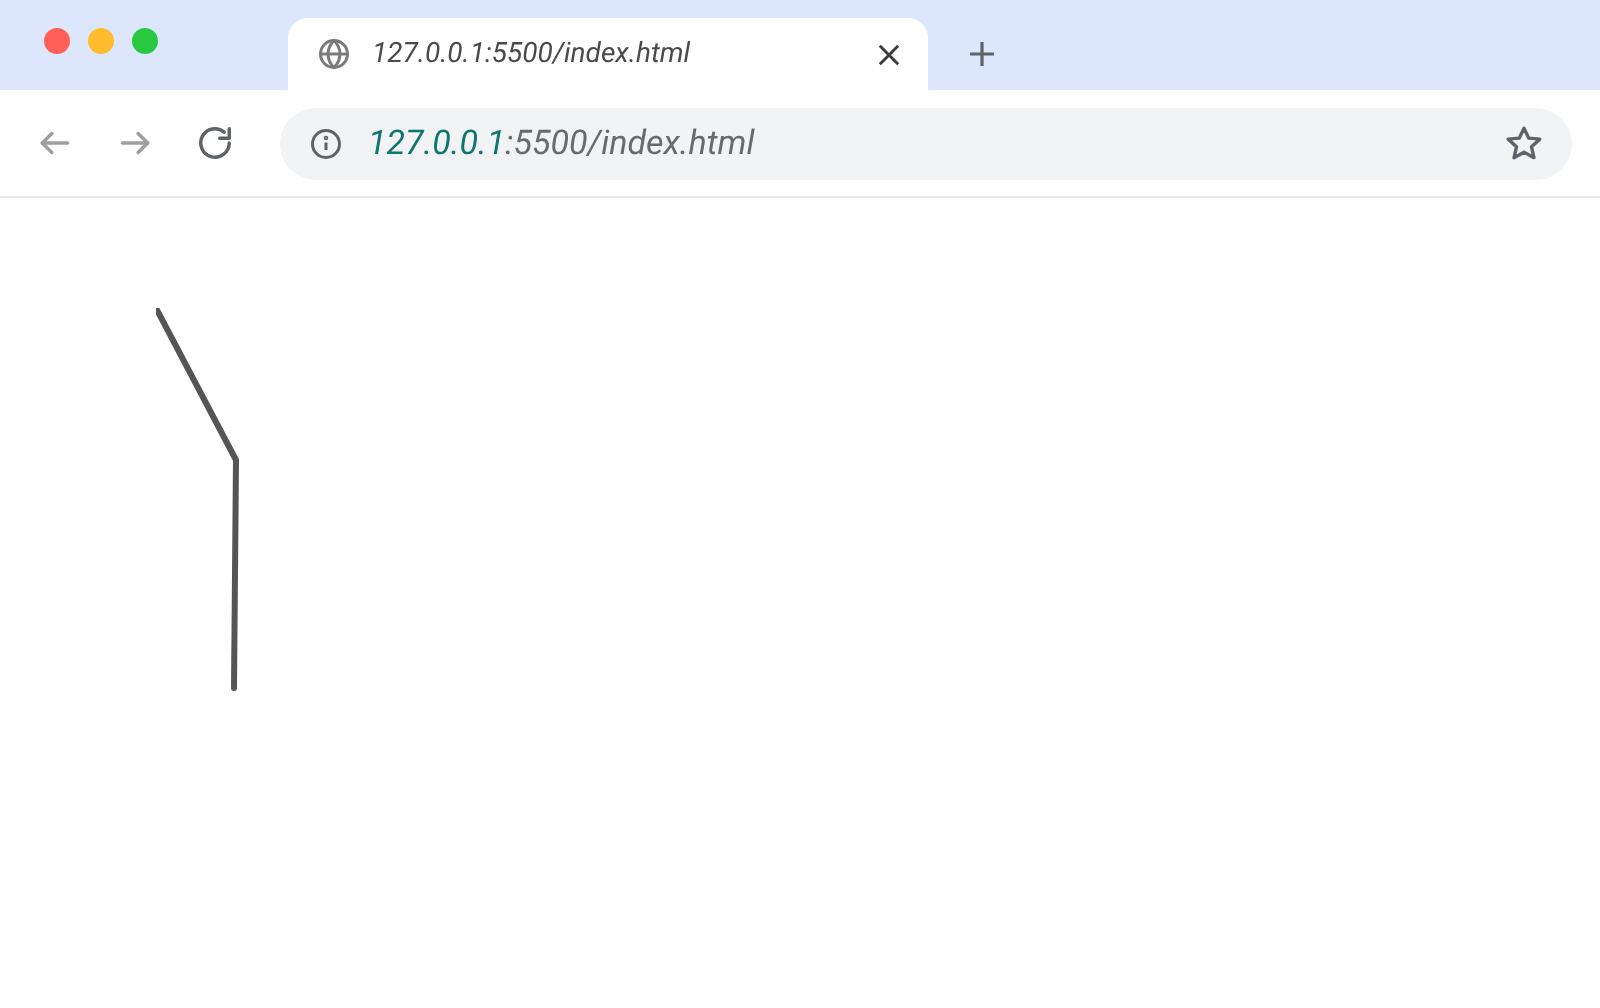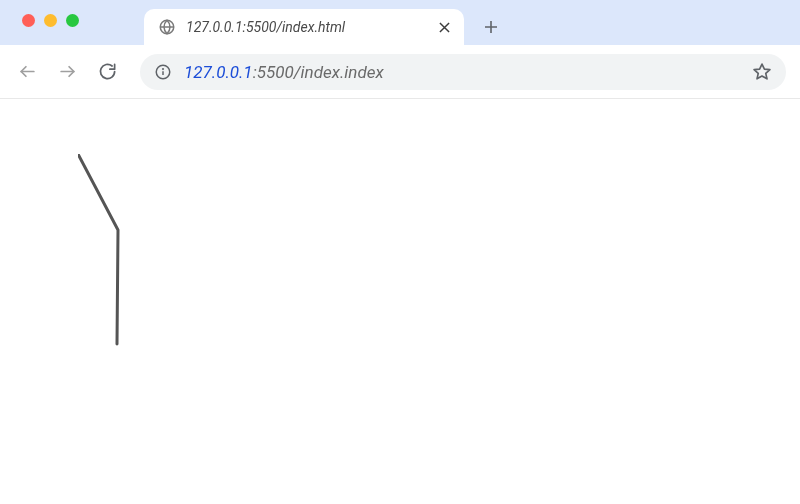--- a/index.html
+++ b/index.html
@@ -112,21 +112,21 @@
     }
     .site-info svg { width: 18px; height: 18px; }
     .url-text {
       font-size: 17px;
       color: #202124;
       flex: 1;
       outline: none;
       border: none;
       background: transparent;
     }
-    .url-host { color: #1d4ed8; }
+    .url-host { color: #0f766e; }
     .url-path { color: #6a6a6a; }
     .star-btn {
       color: #5f6368;
       cursor:pointer;
       display:flex; align-items:center;
     }
     .star-btn svg { width: 20px; height: 20px; }
     .page-content {
       background: #fff;
       width: 100%;
@@ -196,21 +196,21 @@
 
     <div class="omnibox">
       <span class="site-info">
         <svg viewBox="0 0 24 24" fill="none" stroke="#5f6368" stroke-width="2">
           <circle cx="12" cy="12" r="9"></circle>
           <line x1="12" y1="11" x2="12" y2="16"></line>
           <circle cx="12" cy="8" r="0.5" fill="#5f6368"></circle>
         </svg>
       </span>
       <span class="url-text">
-        <span class="url-host">127.0.0.1</span><span class="url-path">:5500/index.index</span>
+        <span class="url-host">127.0.0.1</span><span class="url-path">:5500/index.html</span>
       </span>
       <span class="star-btn">
         <svg viewBox="0 0 24 24" fill="none" stroke="#5f6368" stroke-width="2" stroke-linejoin="round">
           <path d="M12 2.5l2.9 6 6.6.6-5 4.6 1.5 6.5L12 16.9 6 20.2l1.5-6.5-5-4.6 6.6-.6z"></path>
         </svg>
       </span>
     </div>
   </div>
 
 </div>

